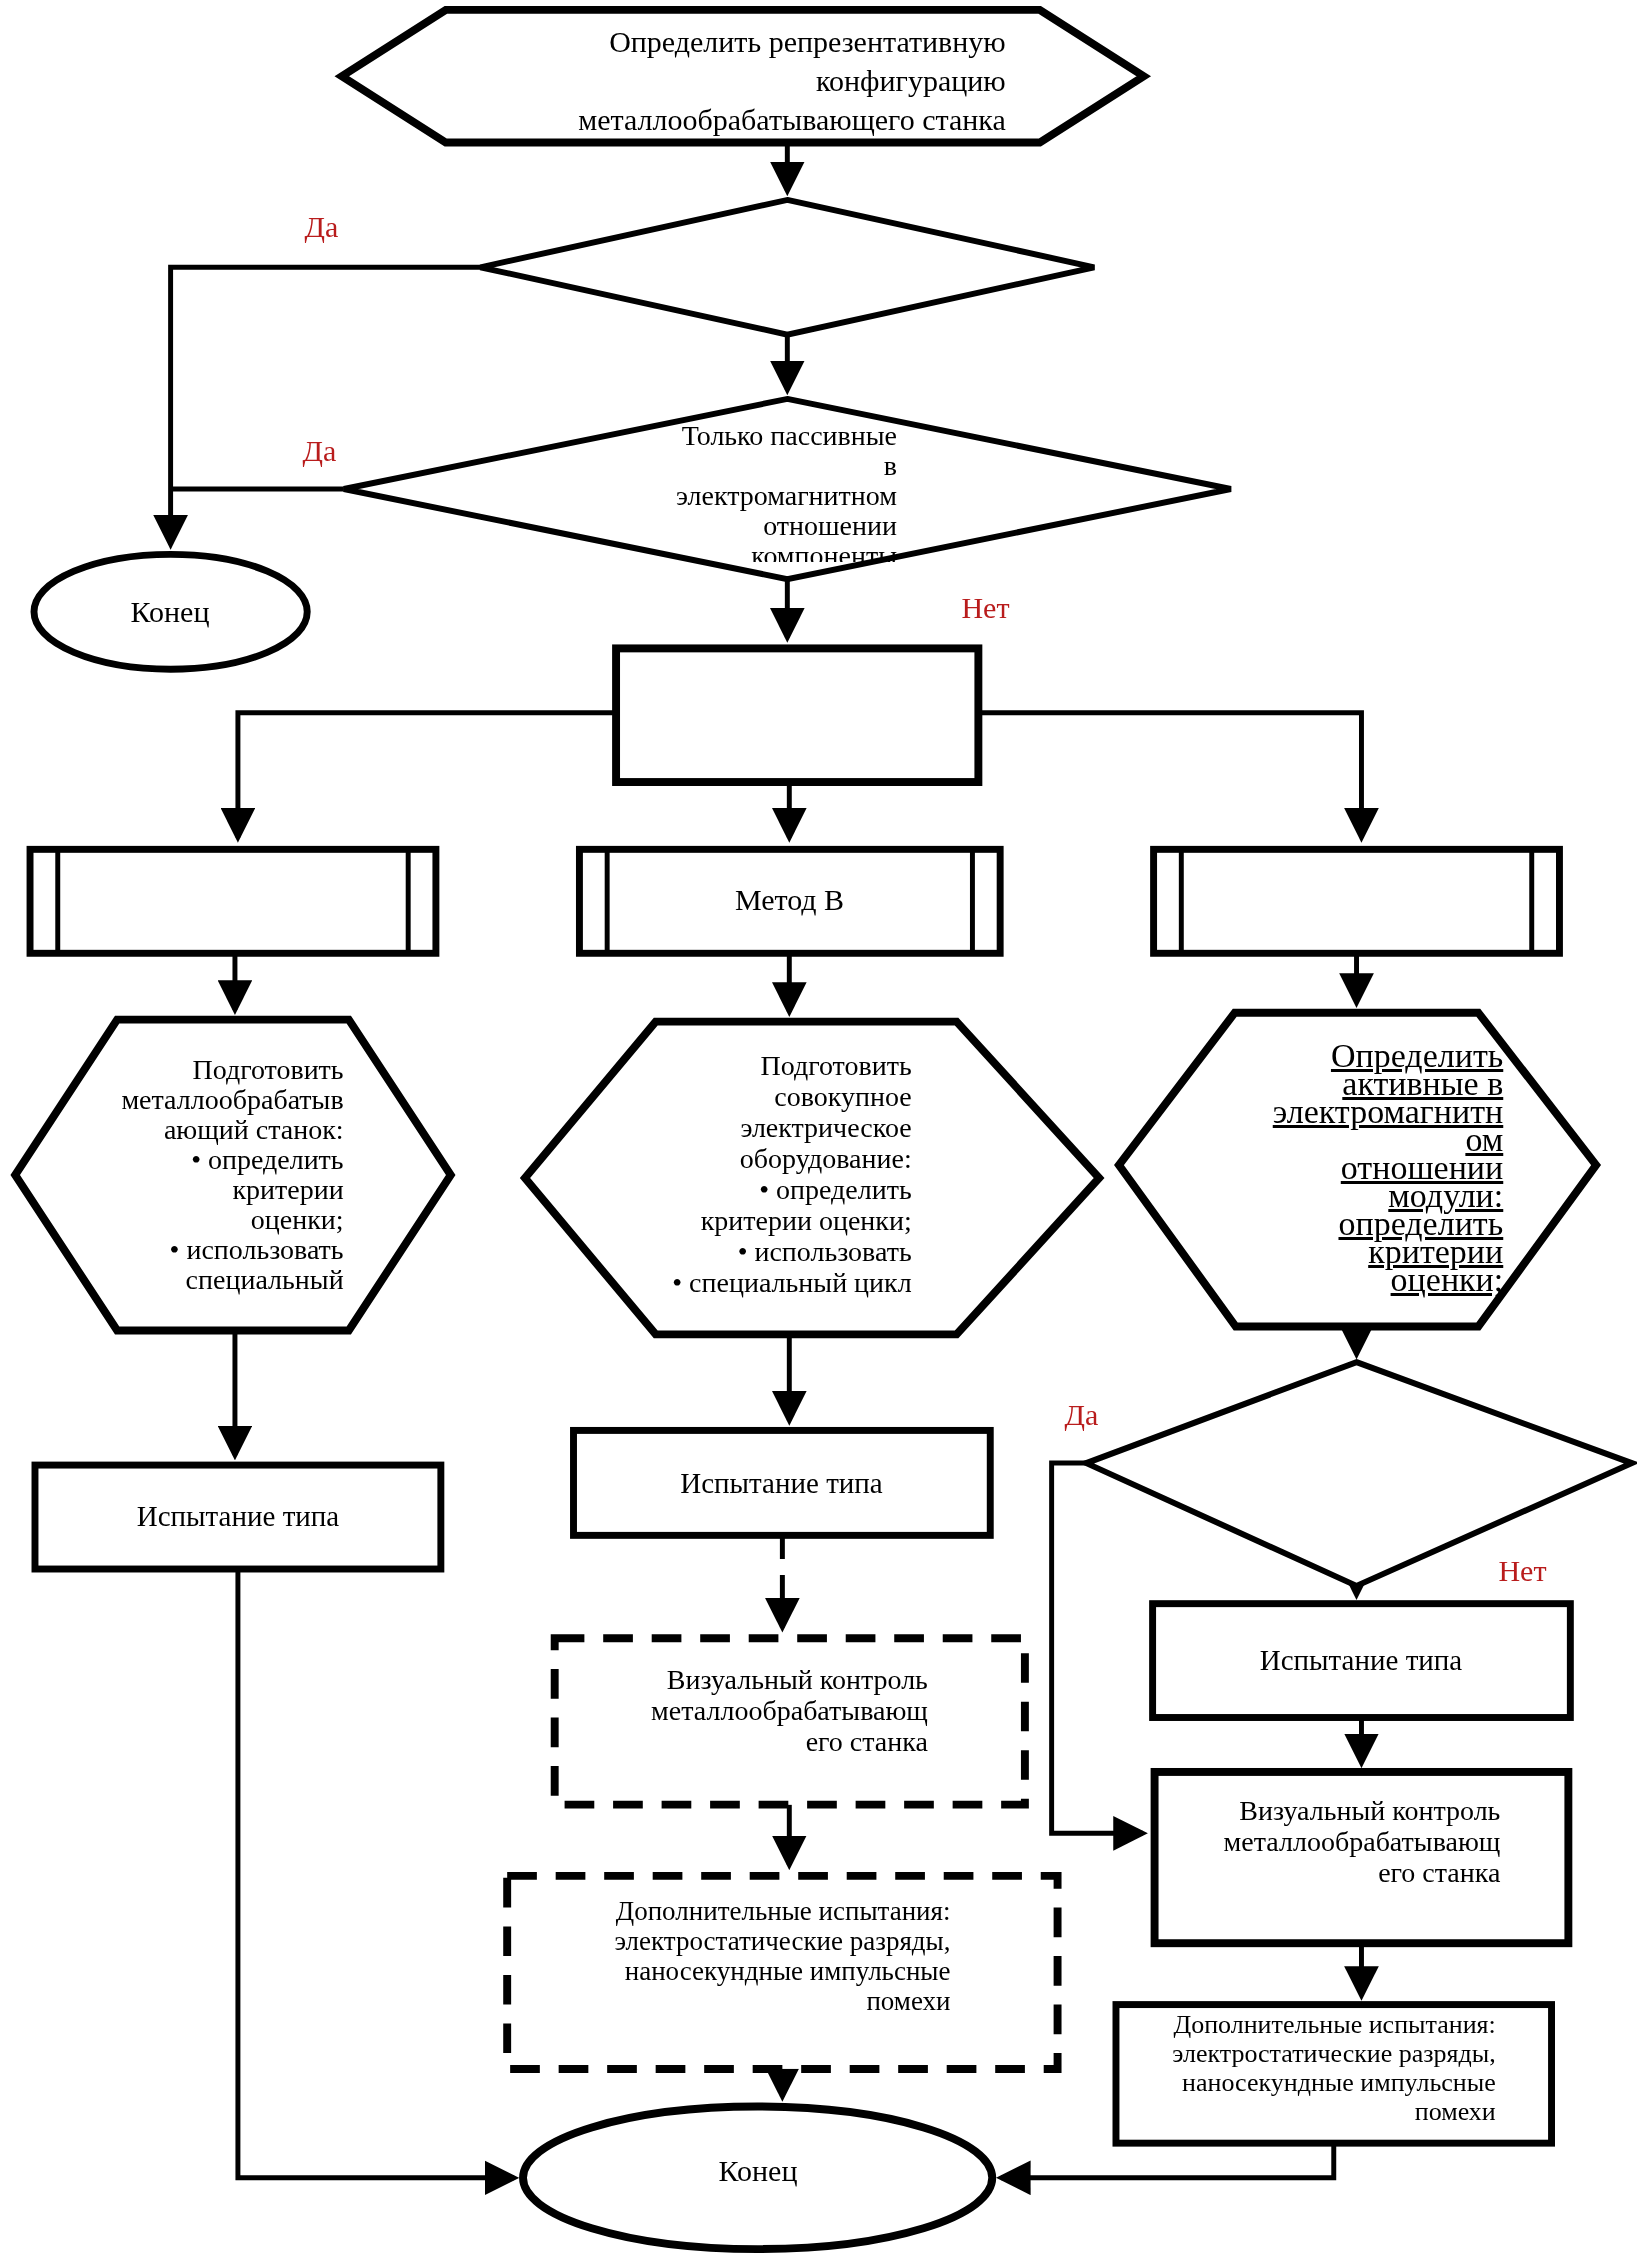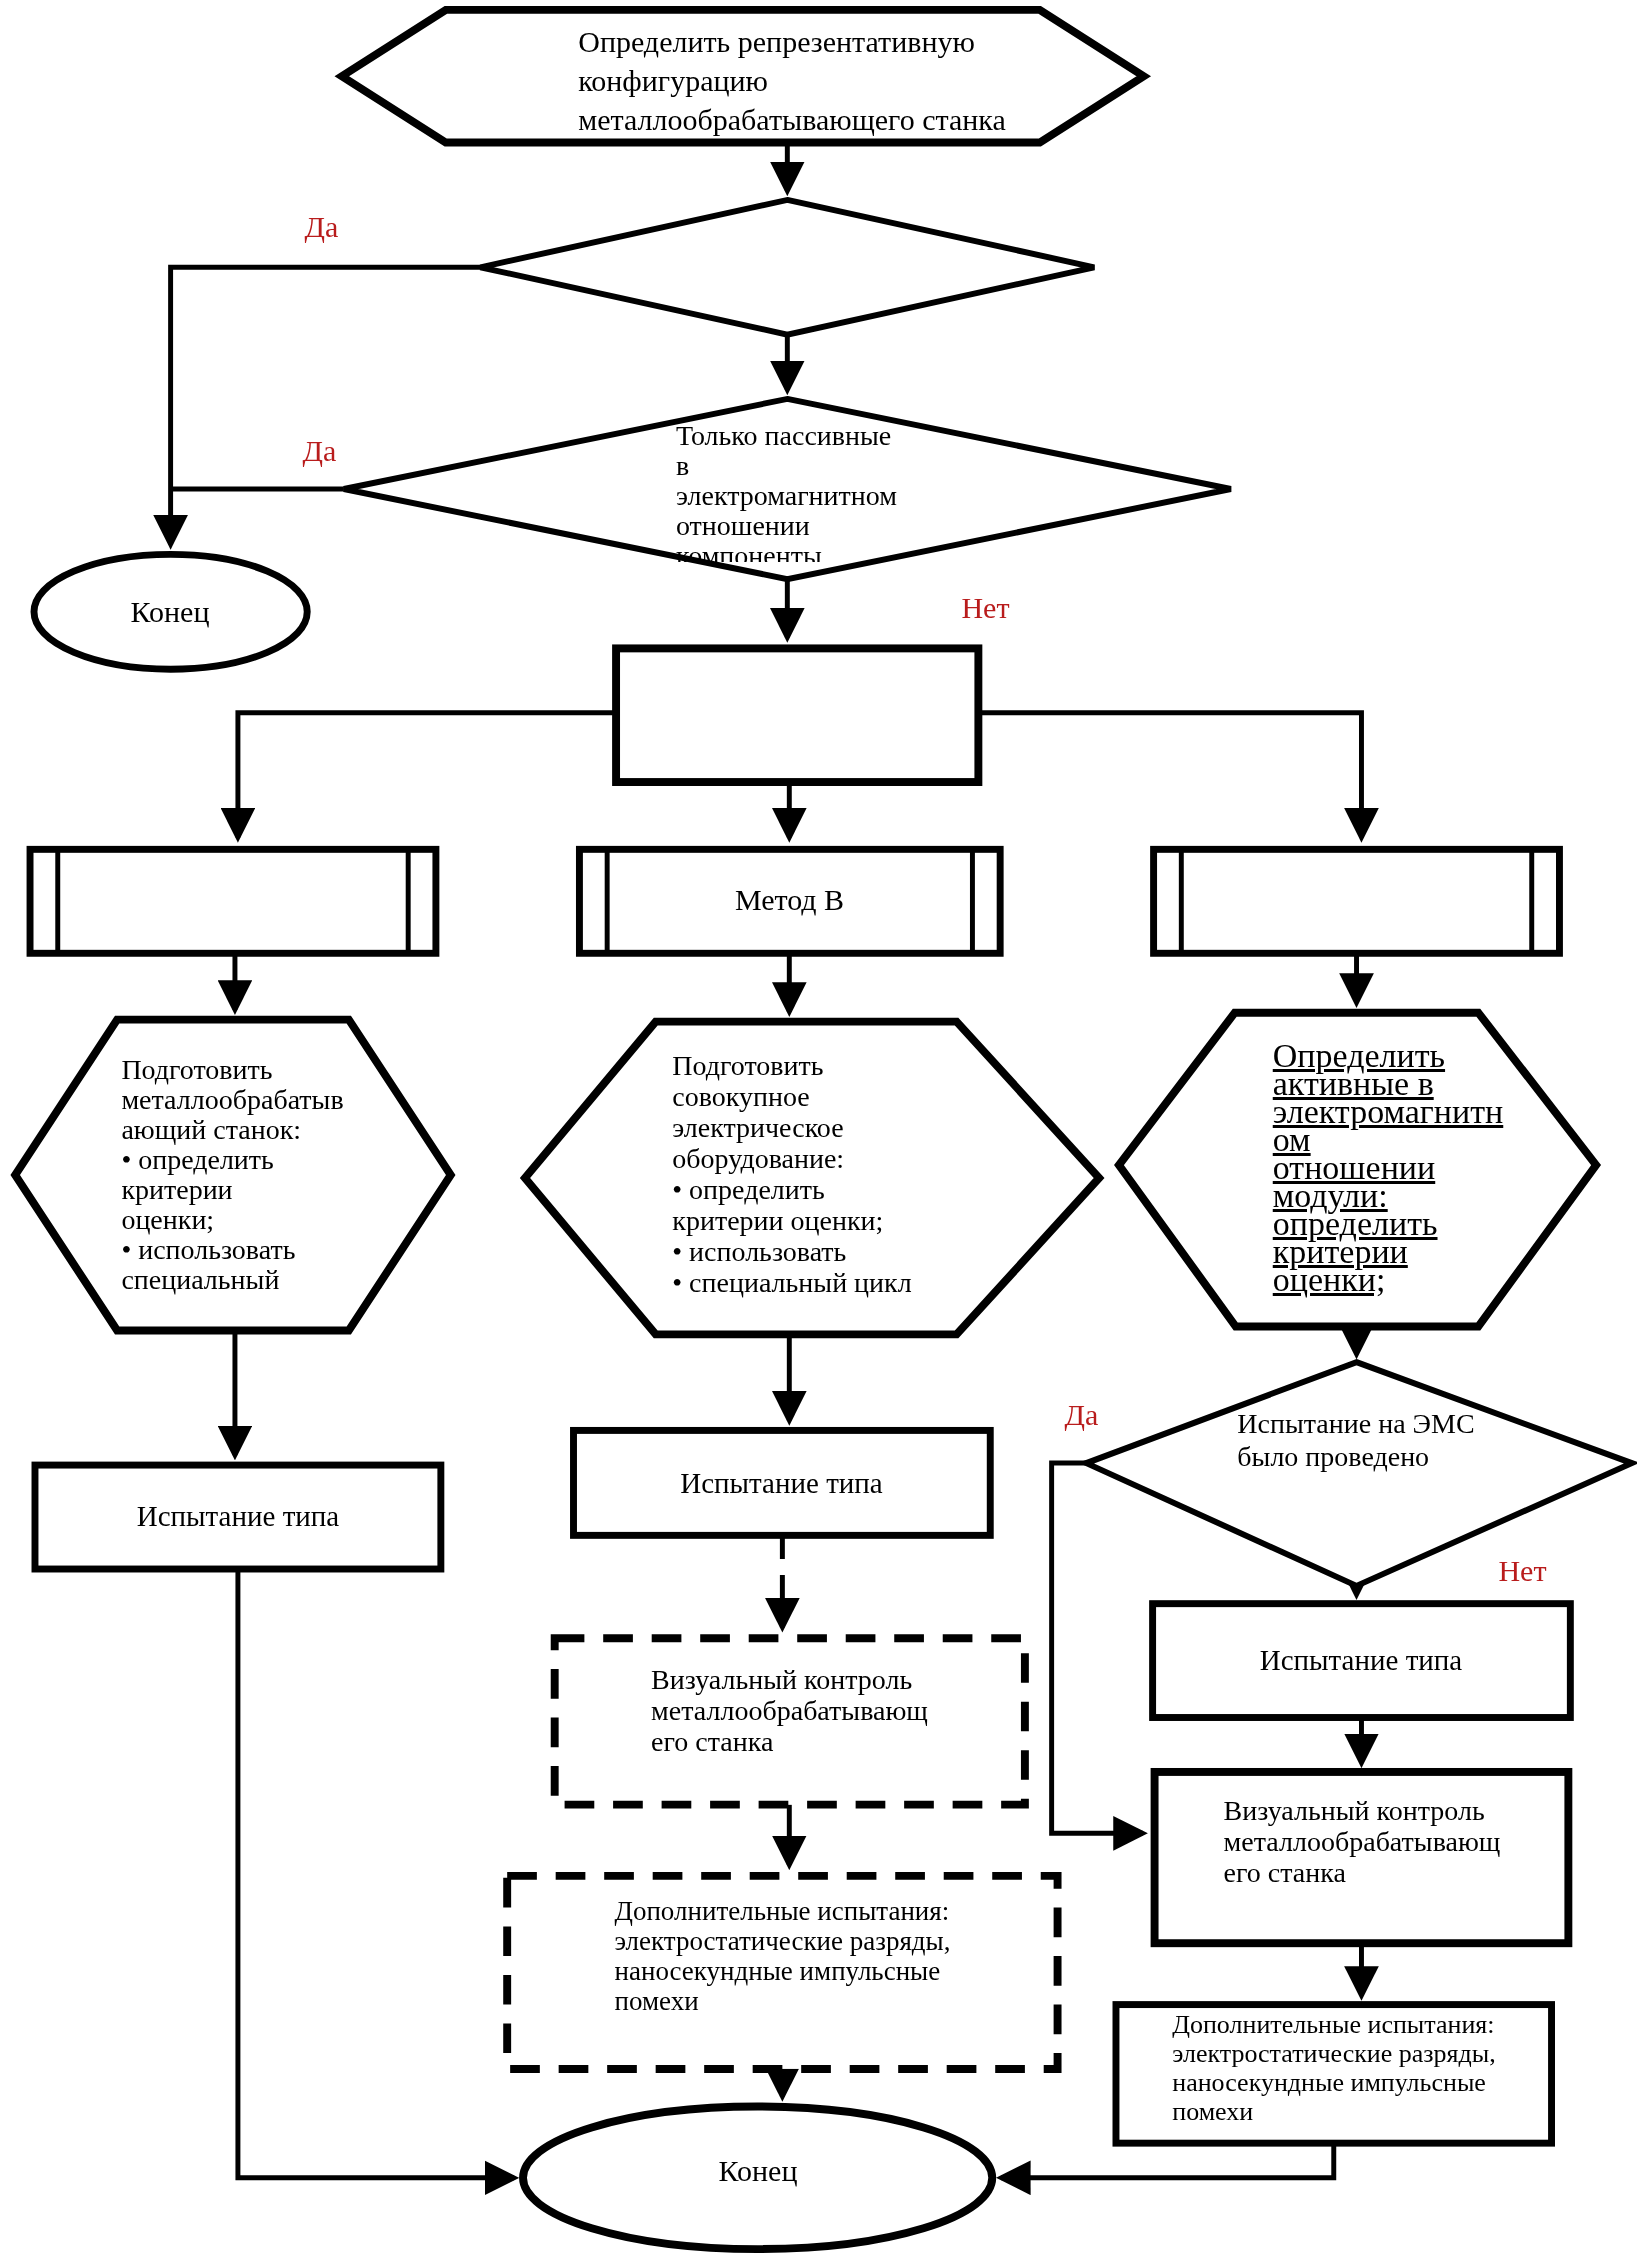--- a/index.html
+++ b/index.html
@@ -9,21 +9,21 @@
     background:#ffffff;
     font-family:"Liberation Serif","DejaVu Serif",serif;
     overflow:hidden;
   }
   #wires{position:absolute;left:0;top:0;width:1638px;height:2258px;}
   .shape{fill:#ffffff;stroke:#000000;}
   .edge{fill:none;stroke:#000000;stroke-width:5;}
   .lbl{
     position:absolute;
     display:flex;align-items:center;justify-content:center;
-    text-align:left;
+    text-align:right;
     white-space:pre-line;
     color:#000000;
     line-height:1.15;
   }
   .edge-lbl{
     position:absolute;
     color:#b91c1c;
     font-size:30px;
     text-align:center;
   }
@@ -135,22 +135,20 @@
 электромагнитн
 ом
 отношении
 модули:
 определить
 критерии
 оценки;</div>
 
   <div class="lbl" style="left:45px;top:1470px;width:386px;height:94px;font-size:29px;">Испытание типа</div>
   <div class="lbl" style="left:583px;top:1436px;width:397px;height:95px;font-size:29px;">Испытание типа</div>
-  <div class="lbl" style="left:1148px;top:1394px;width:416px;height:91px;font-size:28px;line-height:33px;">Испытание на ЭМС
-было проведено</div>
   <div class="lbl" style="left:1162px;top:1612px;width:398px;height:97px;font-size:29px;">Испытание типа</div>
 
   <div class="lbl" style="left:566px;top:1651px;width:447px;height:119px;font-size:28px;line-height:31px;">Визуальный контроль
 металлообрабатывающ
 его станка</div>
   <div class="lbl" style="left:515px;top:1893px;width:535px;height:125px;font-size:27px;line-height:30px;">Дополнительные испытания:
 электростатические разряды,
 наносекундные импульсные
 помехи</div>
 

